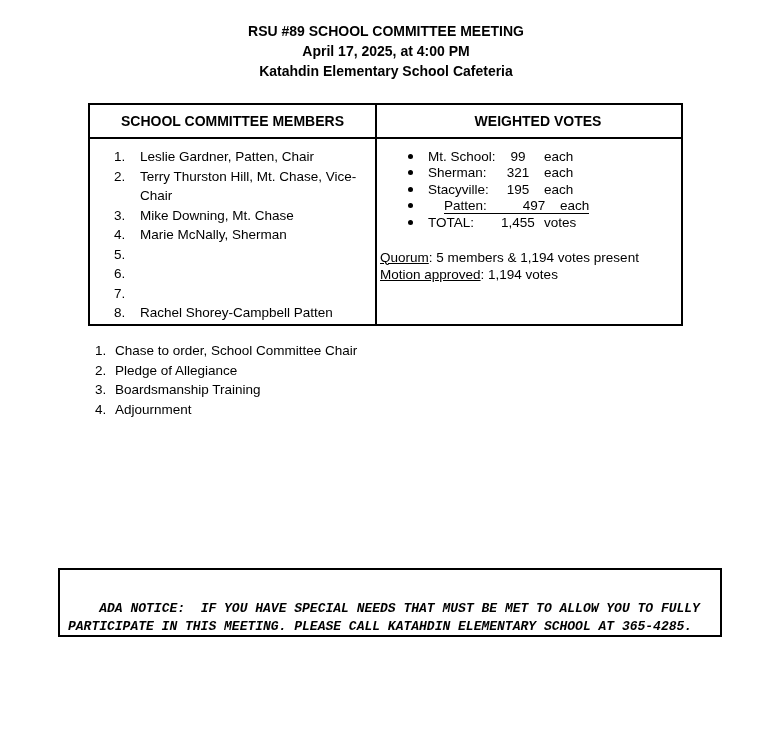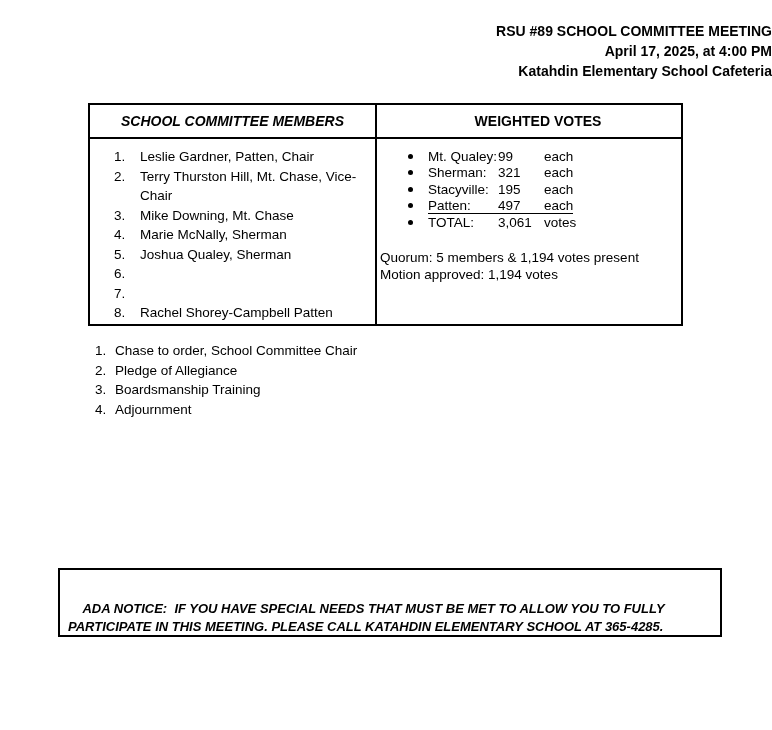--- a/index.html
+++ b/index.html
@@ -13,21 +13,21 @@
     font-family: "Liberation Sans", sans-serif;
     overflow: hidden;
   }
 
   
   .doc-header {
     position: absolute;
     top: 21px;
     left: 0;
     width: 100%;
-    text-align: right;
+    text-align: center;
     font-weight: bold;
     font-size: 14px;
     line-height: 20px;
   }
 
   
   .committee-table {
     position: absolute;
     left: 88px;
     top: 103px;
@@ -36,21 +36,21 @@
     font-size: 13.5px;
   }
   .thead {
     display: flex;
     border-bottom: 2px solid #000000;
     font-weight: bold;
     font-size: 14px;
     line-height: 16px;
   }
   .th { padding: 8px 2px; text-align: center; }
-  .th-left { width: 287px; border-right: 2px solid #000000; font-style: italic; }
+  .th-left { width: 287px; border-right: 2px solid #000000; }
   .th-right { flex: 1; padding-left: 20px; }
 
   .tbody { display: flex; height: 185px; }
   .cell-left {
     width: 287px;
     border-right: 2px solid #000000;
     padding: 8px 6px 0 24px;
     line-height: 19.5px;
   }
   .mrow { display: flex; }
@@ -58,27 +58,27 @@
   .mtext { flex: 1; }
 
   .cell-right { flex: 1; padding: 9px 4px 0 2px; }
   .votes { padding-left: 29px; }
   .vrow { display: flex; align-items: center; height: 16.5px; }
   .bullet {
     width: 5px; height: 5px; border-radius: 50%;
     background: #000000; flex: 0 0 5px; margin-right: 15px;
   }
   .vline { display: inline-grid; grid-template-columns: 70px 40px auto; line-height: 15px; }
-  .vvalue { text-align: left; }
+  .vvalue { text-align: center; }
   .vunit { margin-left: 6px; }
-  .vline.ul { border-bottom: 1.5px solid #000000; }
+  .vline.ul { border-bottom: 1.5px solid #000000; margin-left: 16px; }
   .vrow.total { font-weight: normal; }
 
   .quorum-block { margin-top: 18px; padding-left: 1px; line-height: 17.5px; }
-  .u { }
+  .u { text-decoration: underline; }
 
   
   .agenda {
     position: absolute;
     left: 88px;
     top: 341px;
     width: 420px;
     font-size: 13.5px;
     line-height: 19.5px;
   }
@@ -88,21 +88,21 @@
 
   
   .ada-box {
     position: absolute;
     left: 58px;
     top: 568px;
     width: 664px;
     height: 69px;
     border: 2px solid #000000;
     padding: 12px 20px 0 8px;
-    font-family: Liberation Sans, sans-serif;
+    font-family: Liberation Mono, monospace;
     font-weight: bold;
     font-style: italic;
     font-size: 13px;
     line-height: 18px;
     white-space: pre-wrap;
   }
 </style>
 </head>
 <body>
 
@@ -133,40 +133,39 @@
         <div class="mrow">
           <span class="mnum">3.</span>
           <span class="mtext">Mike Downing, Mt. Chase</span>
         </div>
         <div class="mrow">
           <span class="mnum">4.</span>
           <span class="mtext">Marie McNally, Sherman</span>
         </div>
         <div class="mrow">
           <span class="mnum">5.</span>
-          <span class="mtext">Joshua Qualey, Sherman</span>
         </div>
         <div class="mrow">
           <span class="mnum">6.</span>
         </div>
         <div class="mrow">
           <span class="mnum">7.</span>
         </div>
         <div class="mrow">
           <span class="mnum">8.</span>
           <span class="mtext">Rachel Shorey-Campbell Patten</span>
         </div>
       </div>
 
       <div class="cell-right">
         <div class="votes">
           <div class="vrow">
             <span class="bullet"></span>
             <span class="vline">
-                <span class="vlabel">Mt. Qualey:</span>
+                <span class="vlabel">Mt. School:</span>
                 <span class="vvalue">99</span>
                 <span class="vunit">each</span>
               </span>
           </div>
           <div class="vrow">
             <span class="bullet"></span>
             <span class="vline">
                 <span class="vlabel">Sherman:</span>
                 <span class="vvalue">321</span>
                 <span class="vunit">each</span>
@@ -185,21 +184,21 @@
             <span class="vline ul">
                 <span class="vlabel">Patten:</span>
                 <span class="vvalue">497</span>
                 <span class="vunit">each</span>
               </span>
           </div>
           <div class="vrow total">
             <span class="bullet"></span>
             <span class="vline">
                 <span class="vlabel">TOTAL:</span>
-                <span class="vvalue">3,061</span>
+                <span class="vvalue">1,455</span>
                 <span class="vunit">votes</span>
               </span>
           </div>
         </div>
 
         <div class="quorum-block">
           <div><span class="u">Quorum</span><span>: 5 members &amp; 1,194 votes present</span></div>
           <div><span class="u">Motion approved</span><span>: 1,194 votes</span></div>
         </div>
       </div>

